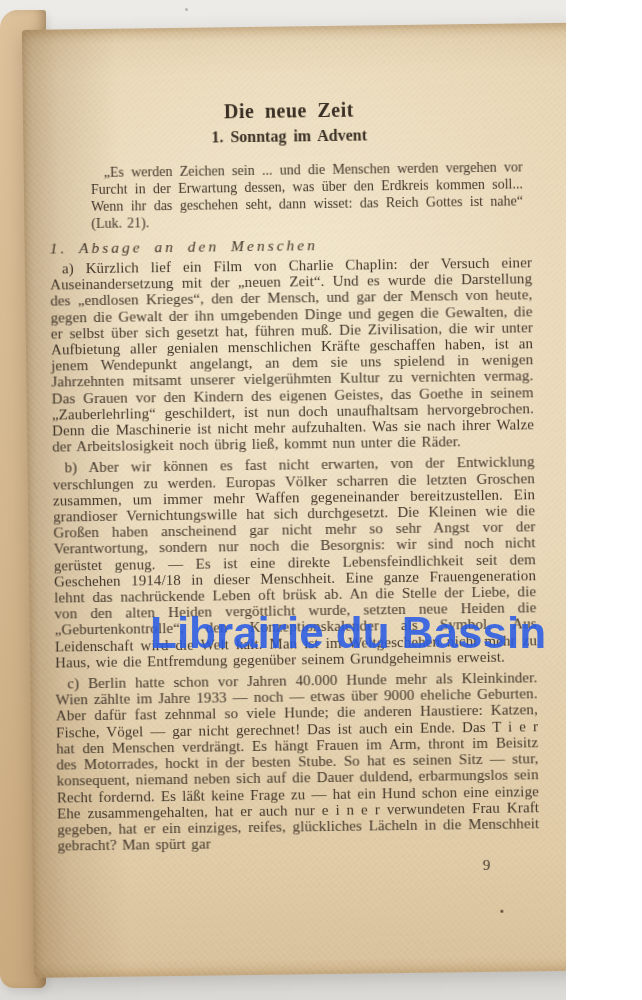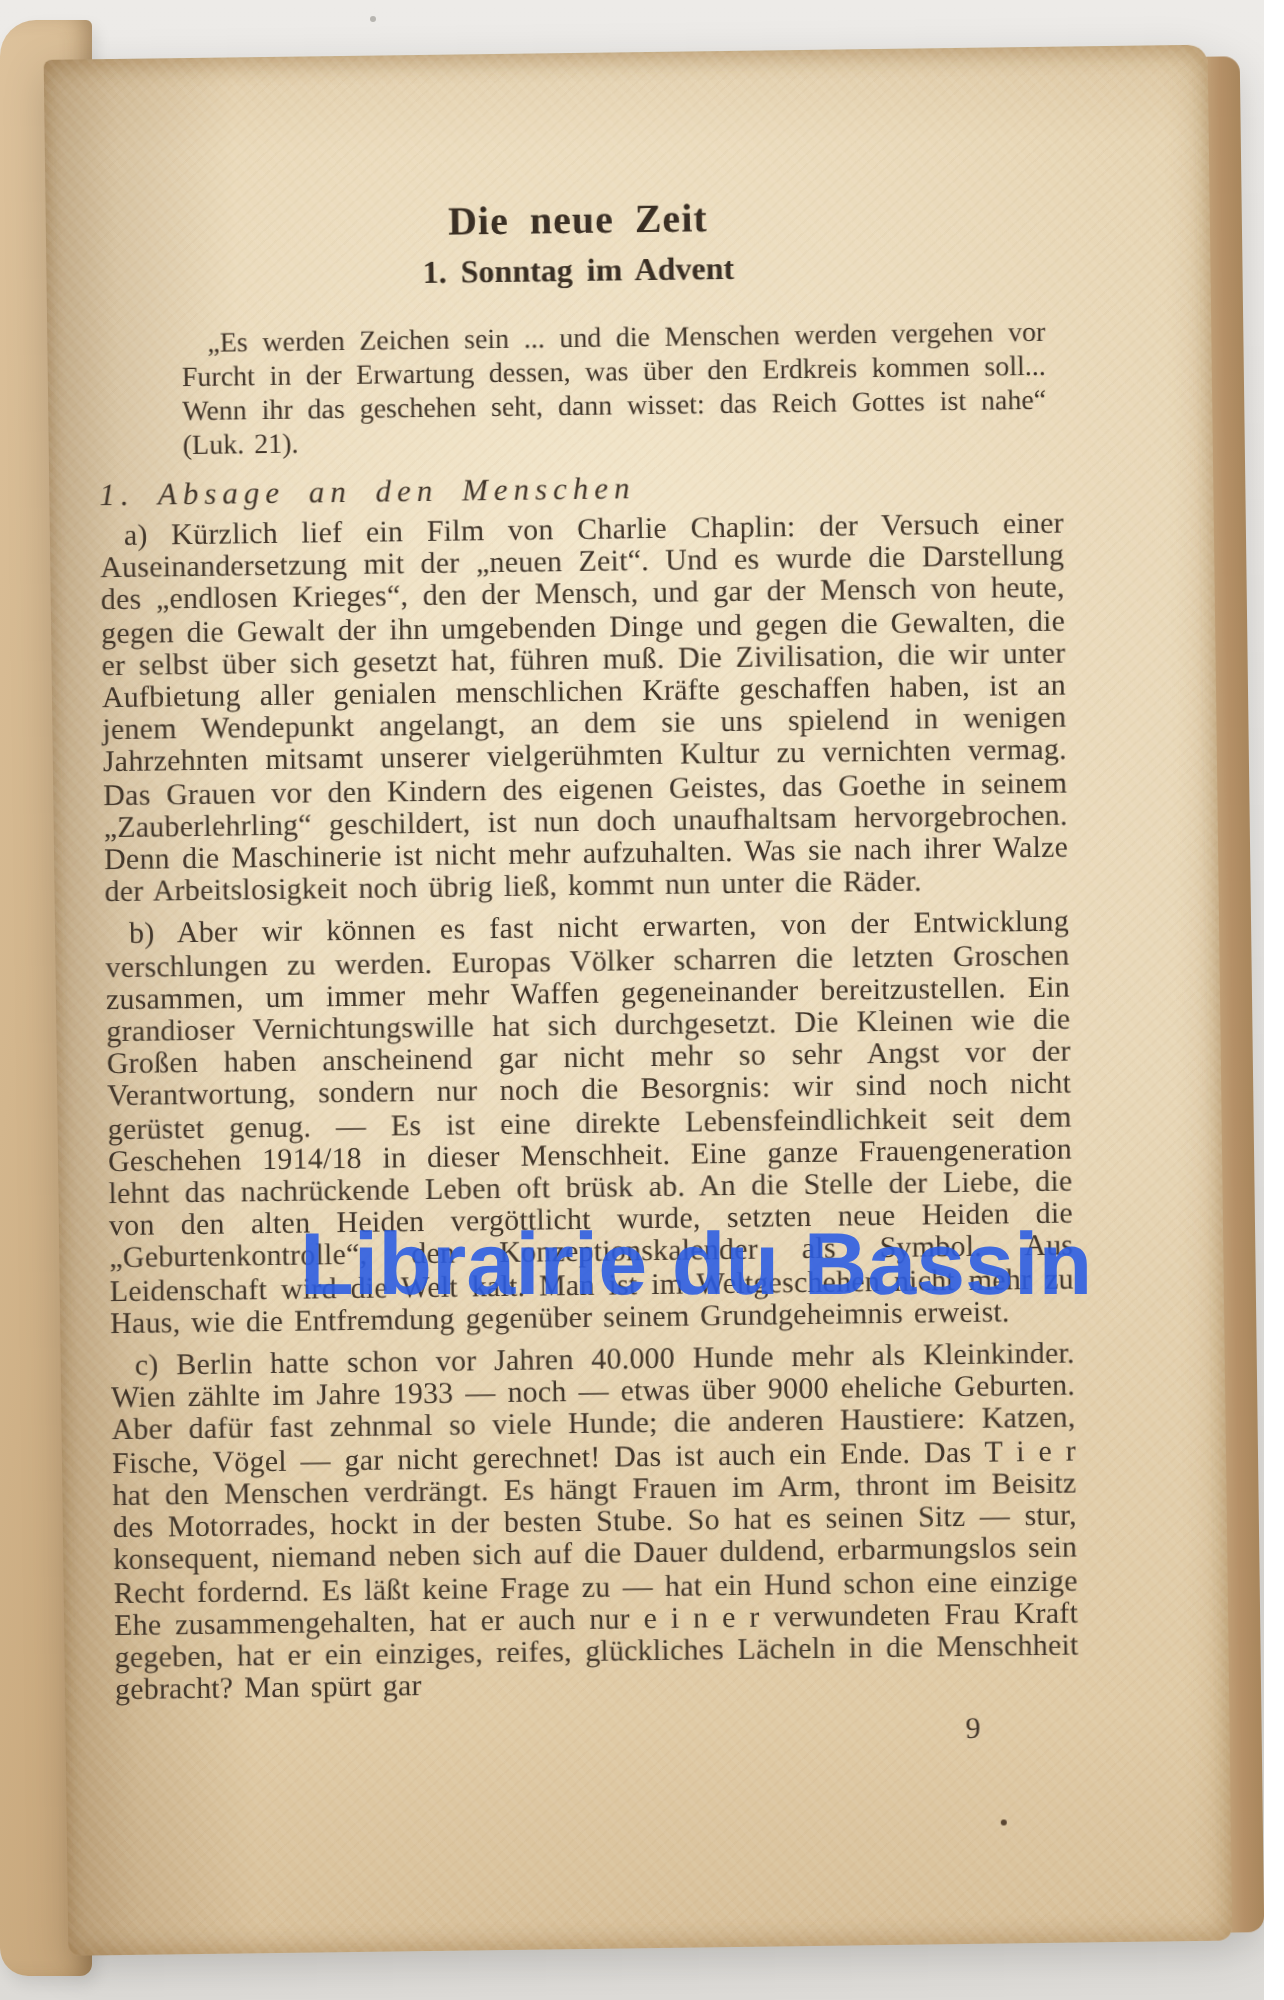--- a/index.html
+++ b/index.html
@@ -1,17 +1,17 @@
 <!DOCTYPE html>
 <html><head>
 <meta charset="utf-8">
 <style>
   html,body{margin:0;padding:0;}
   body{width:642px;height:1000px;overflow:hidden;font-family:"Liberation Serif",serif;}
-  .photo{position:relative;width:632px;height:1000px;overflow:hidden;
+  .photo{position:relative;width:566px;height:1000px;overflow:hidden;
     background:linear-gradient(180deg,#edebe8 0%,#e9e7e4 60%,#dddbd7 100%);}
   .speck-top{position:absolute;left:185px;top:8px;width:3px;height:3px;border-radius:50%;background:#b7b5b0;}
   
   .cover{position:absolute;left:0;top:10px;width:46px;height:978px;
     border-radius:18px 3px 6px 14px;
     background:linear-gradient(100deg,#ddc29c 0%,#d3b68d 45%,#c5a478 100%);
     box-shadow:inset -9px 0 12px -6px rgba(90,60,25,.45), 2px 4px 8px rgba(0,0,0,.10);}
   
   .corner-tri{position:absolute;left:604px;top:24px;width:0;height:0;
     border-left:9px solid transparent;border-right:9px solid #aa6b3e;border-top:16px solid transparent;

